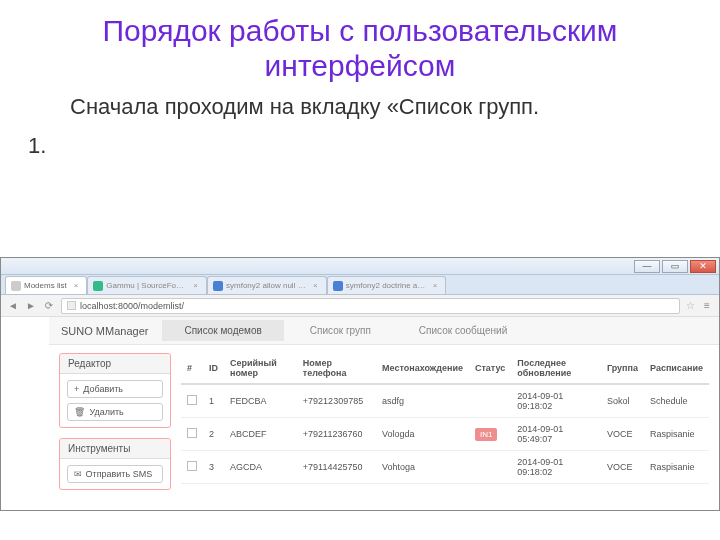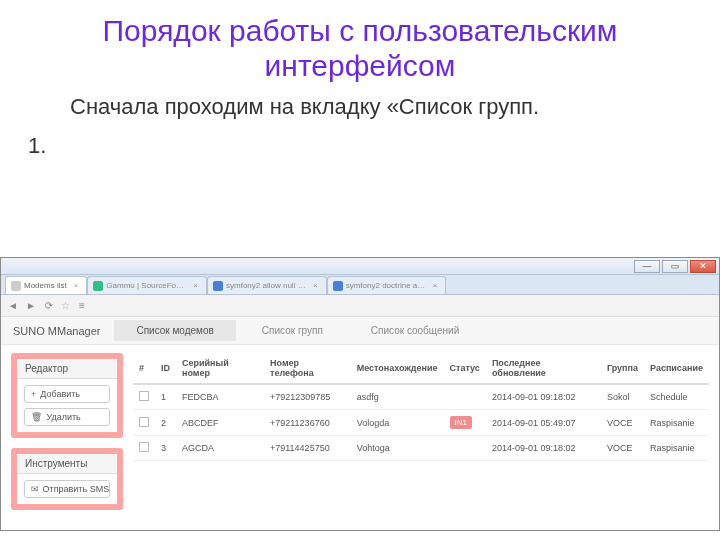--- a/index.html
+++ b/index.html
@@ -111,20 +111,21 @@
     gap:4px;
     font-size:9px;
     color:#555;
   }
   .urlbox .pageico { width:9px; height:9px; background:#eee; border:1px solid #ccc;}
   .addrbar .star { font-size:10px; color:#aaa;}
 
   .page {
     background:#c4b5fd;
     padding:0;
+    margin-left:48px;
   }
   .navbar {
     height:28px;
     background:#f7f7f7;
     border-bottom:1px solid #e7e7e7;
     display:flex;
     align-items:center;
     padding:0 12px;
     gap:4px;
   }
@@ -137,21 +138,21 @@
   .navitem.active { background:#e7e7e7; color:#555;}
 
   .content {
     display:flex;
     padding:8px 10px 10px 10px;
     gap:10px;
     background:#fff;
   }
   .sidebar { width:112px; }
   .panel {
-    border:6px solid #fca5a5;
+    border:1px solid #fca5a5;
     border-radius:3px;
     margin-bottom:10px;
     background:#fff;
   }
   .panel .panel-head {
     background:#f5f5f5;
     padding:4px 8px;
     font-size:10px;
     color:#555;
     border-bottom:1px solid #ddd;
@@ -244,20 +245,24 @@
       <span class="favicon b"></span>
       <span class="label">symfony2 doctrine allow</span>
       <span class="x">×</span>
     </div>
   </div>
 
   <div class="addrbar">
     <span class="navico">◄</span>
     <span class="navico">►</span>
     <span class="navico">⟳</span>
+    <div class="urlbox">
+      <span class="pageico"></span>
+      <span>localhost:8000/modemlist/</span>
+    </div>
     <span class="star">☆</span>
     <span class="navico">≡</span>
   </div>
 
   <div class="page">
 
     <div class="navbar">
       <span class="brand">SUNO MManager</span>
       <span class="navitem active">Список модемов</span>
       <span class="navitem">Список групп</span>

